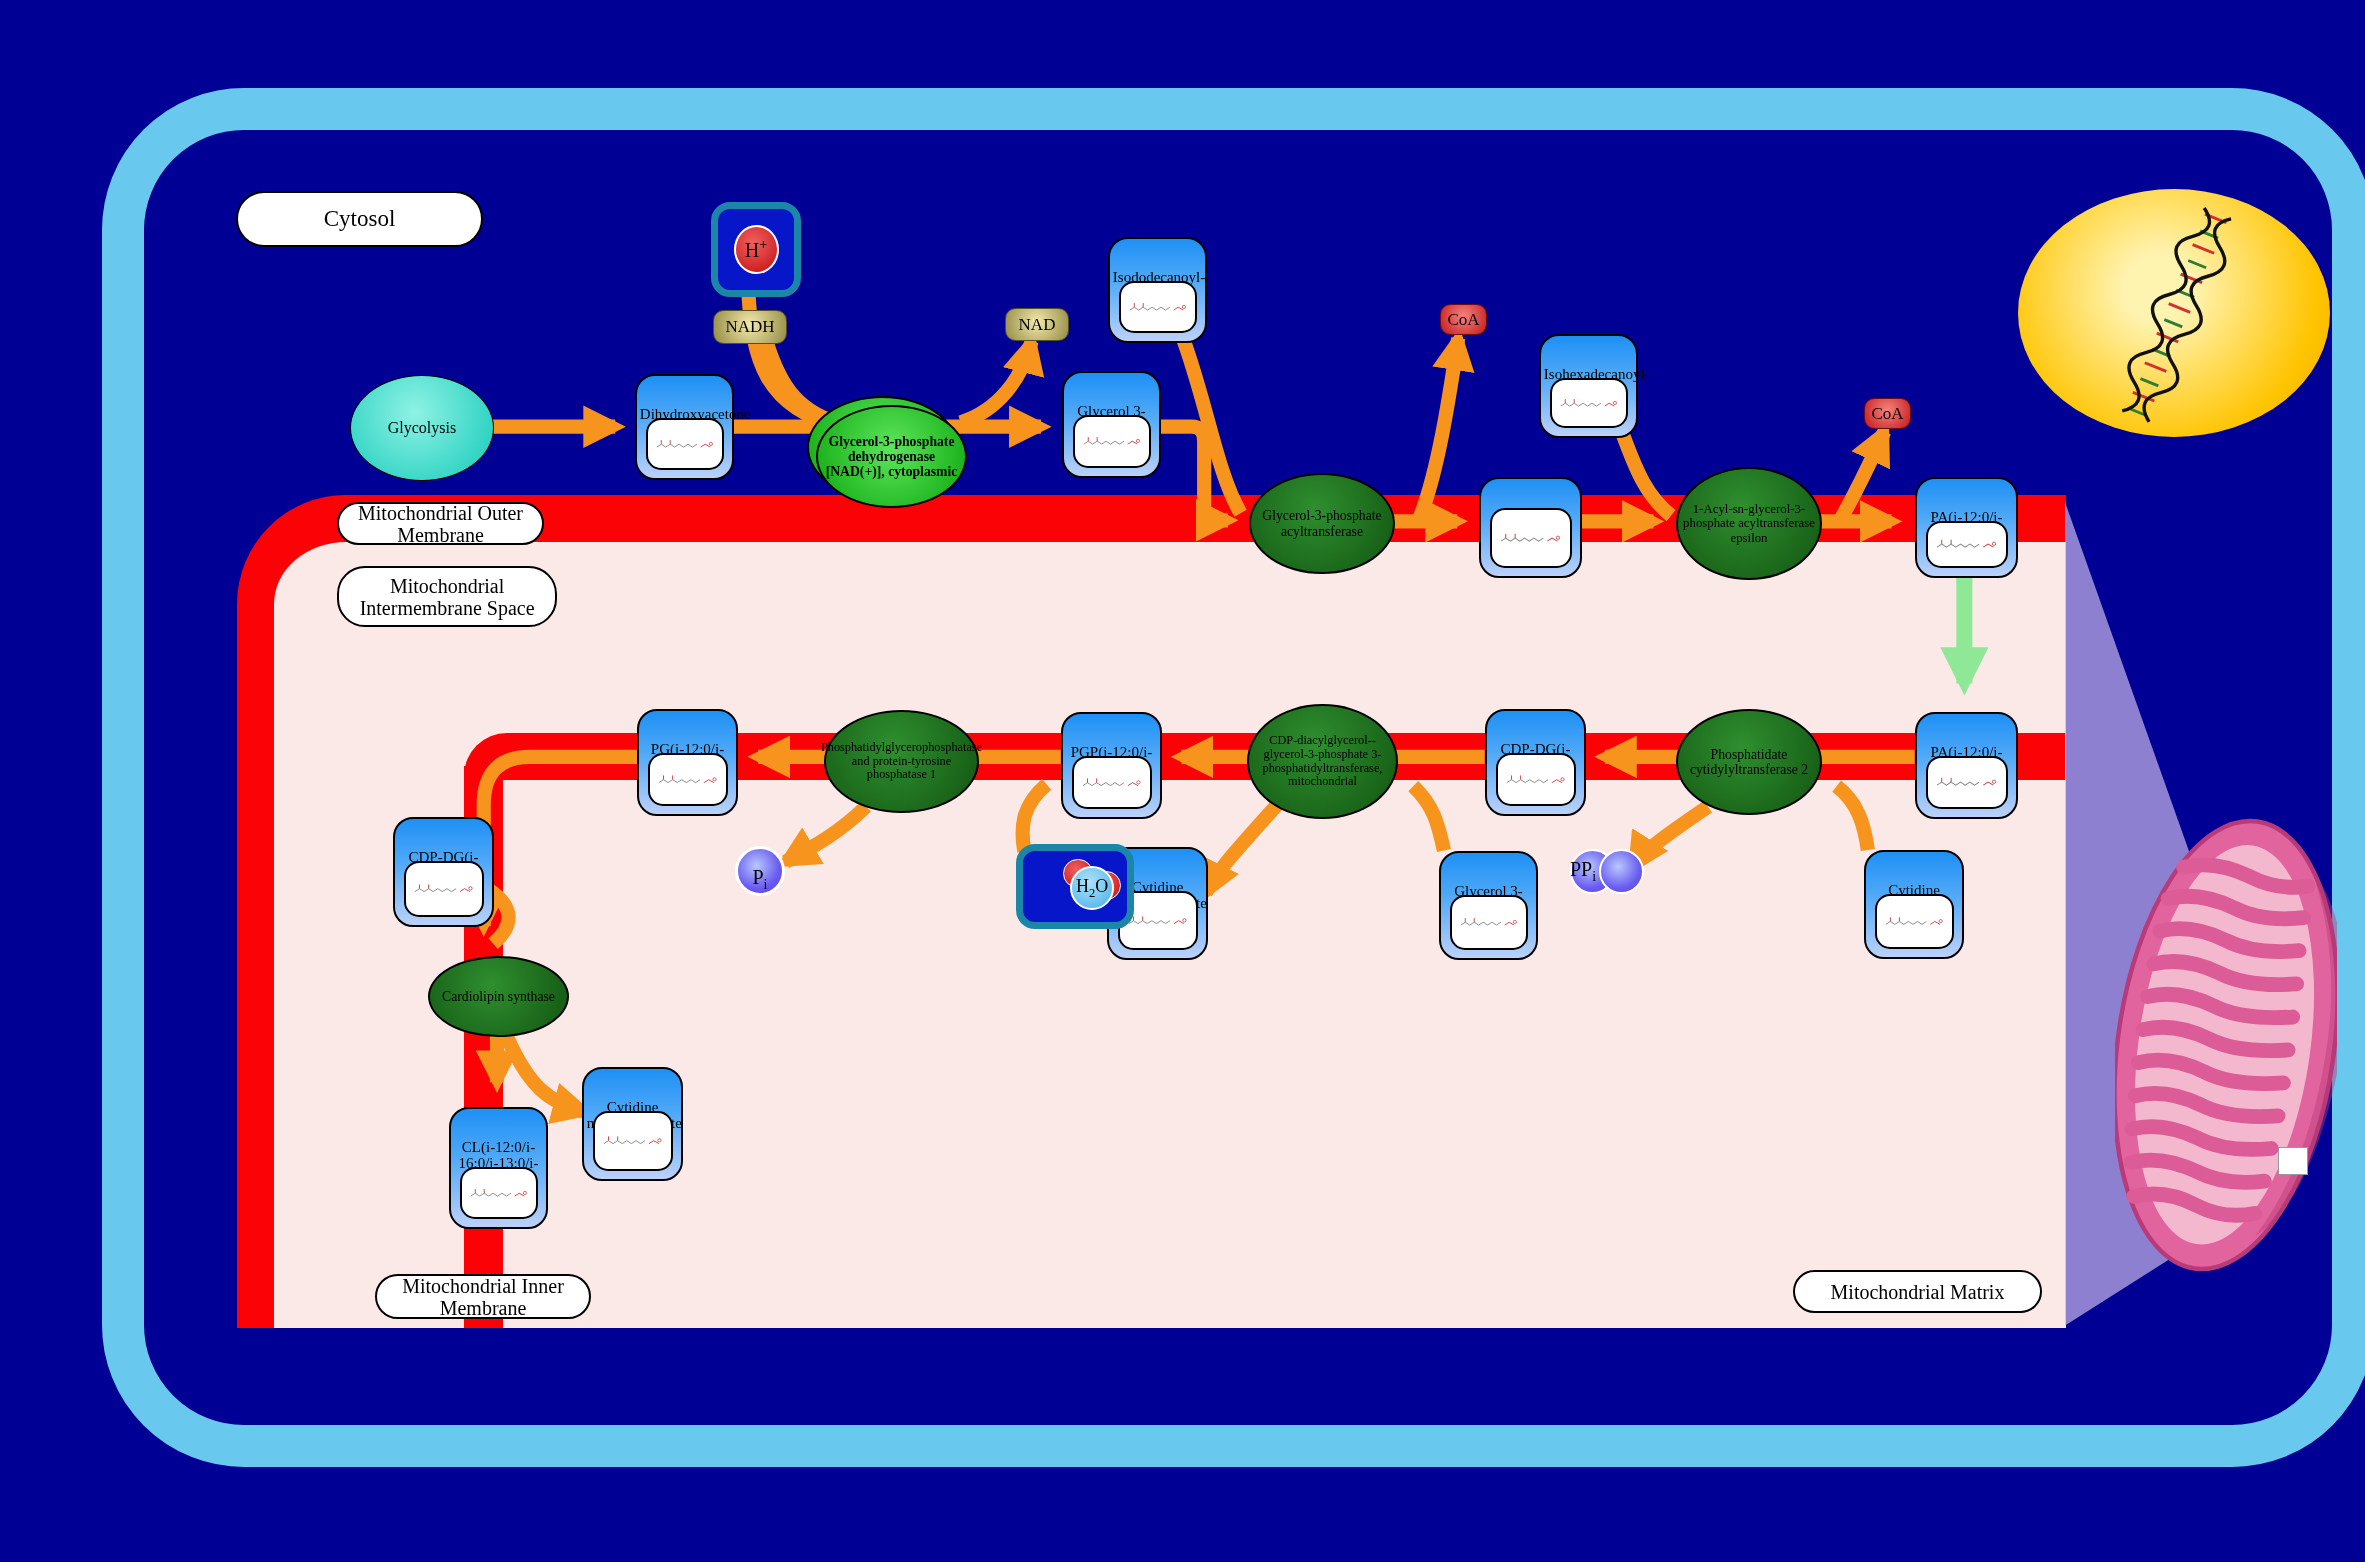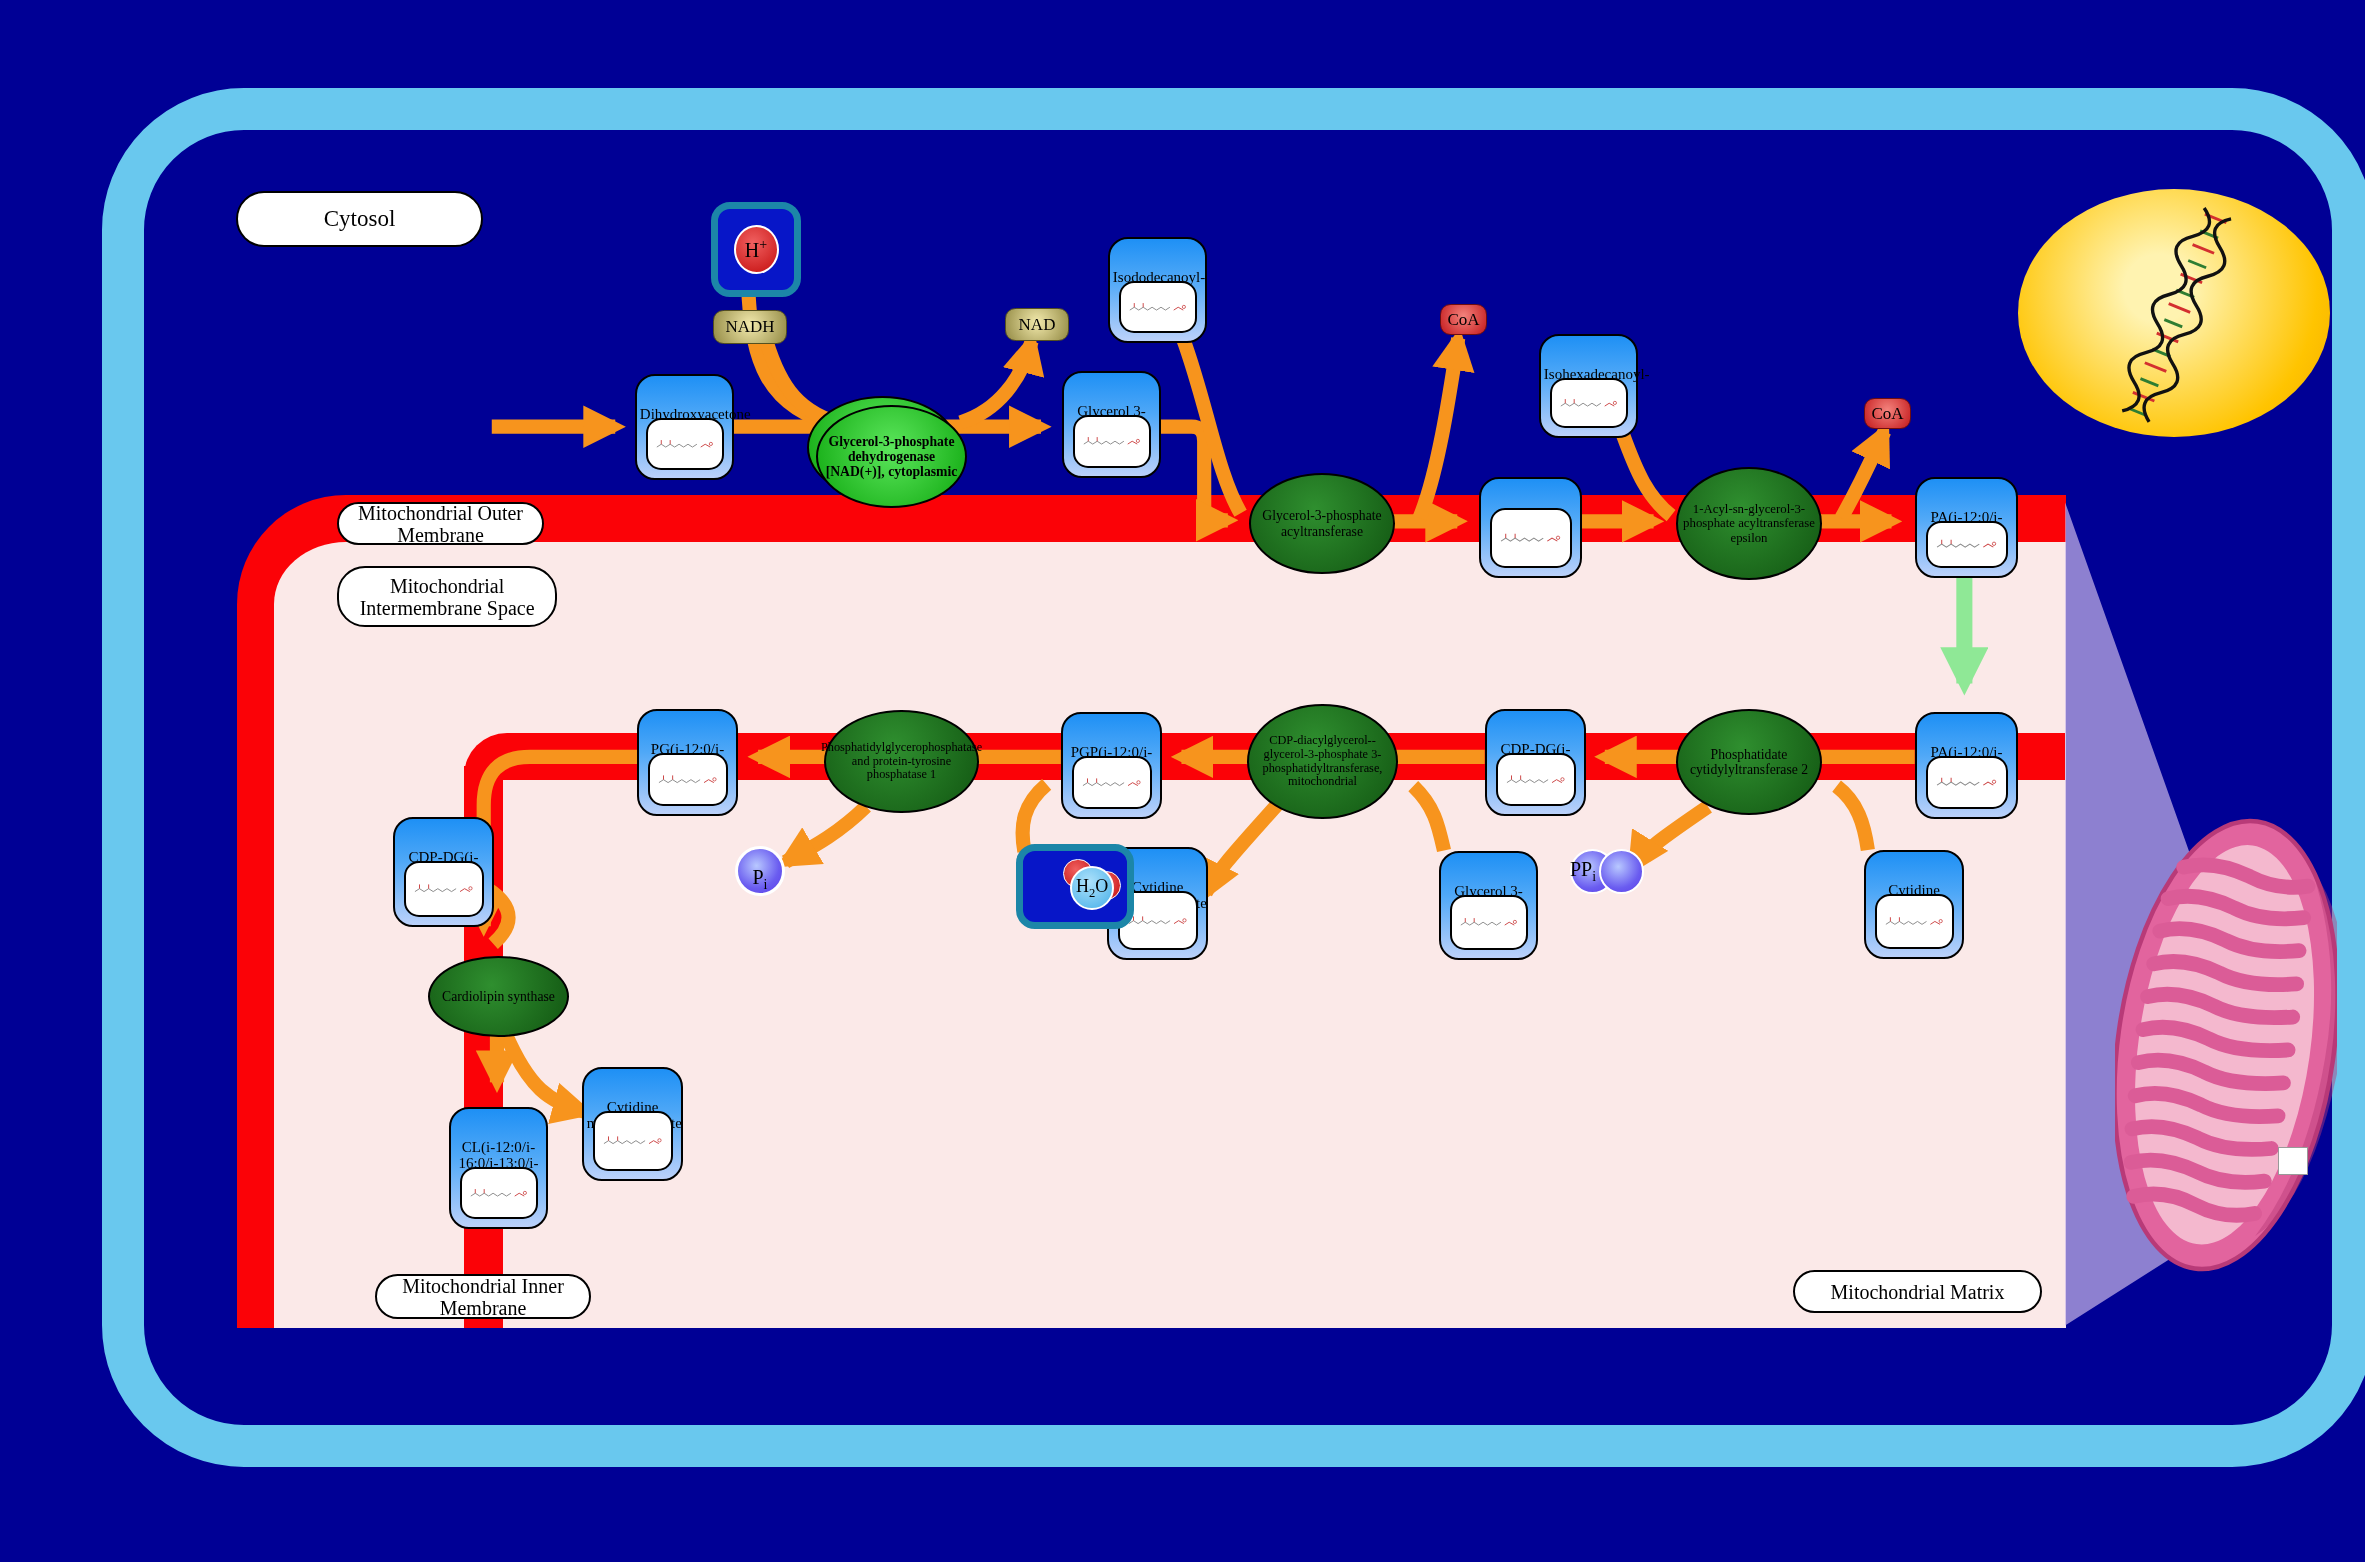--- a/index.html
+++ b/index.html
@@ -168,20 +168,23 @@
   <div class="abs pill" style="left:337px;top:566px;width:203px;height:57px;font-size:20px;padding:0 6.6px;">
       <span>Mitochondrial Intermembrane Space</span>
     </div>
   <div class="abs pill" style="left:375px;top:1274px;width:212px;height:41px;font-size:20px;">
       <span>Mitochondrial Inner Membrane</span>
     </div>
   <div class="abs pill" style="left:1793px;top:1270px;width:245px;height:39px;font-size:20px;">
       <span>Mitochondrial Matrix</span>
     </div>
 
+  <div class="abs process" style="left:350px;top:375px;width:142px;height:104px;">
+      <span>Glycolysis</span>
+    </div>
 
   <div class="abs ell-back" style="left:807px;top:396px;width:147px;height:99px;"></div>
   <div class="abs enz bright" style="left:816px;top:405px;width:147px;height:99px;">
       <span>Glycerol-3-phosphate dehydrogenase [NAD(+)], cytoplasmic</span>
     </div>
   <div class="abs enz" style="left:1249px;top:473px;width:142px;height:97px;">
       <span>Glycerol-3-phosphate acyltransferase</span>
     </div>
   <div class="abs enz" style="left:1676px;top:467px;width:142px;height:109px;font-size:12.8px;">
       <span>1-Acyl-sn-glycerol-3-phosphate acyltransferase epsilon</span>

